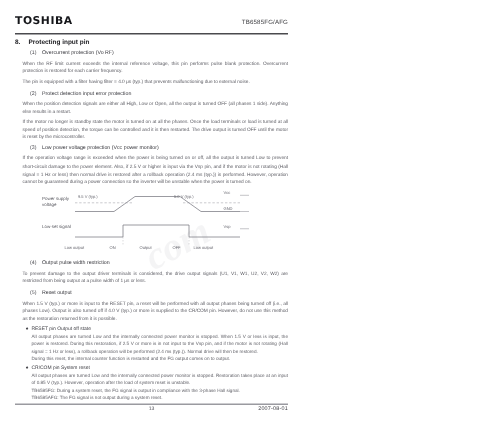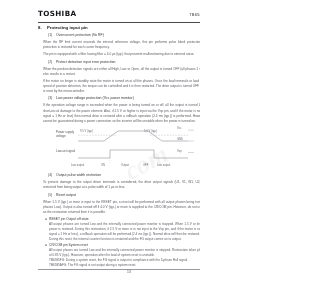--- a/index.html
+++ b/index.html
@@ -8,21 +8,20 @@
     width: 200px; height: 283px;
     background: #ffffff;
     font-family: "Liberation Sans", sans-serif;
     overflow: hidden;
   }
   .page {
     position: relative;
     width: 200px; height: 283px;
     background: #fff;
     padding: 0;
-    margin-left: 28px;
   }
 
   
   .header {
     position: absolute;
     top: 9px; left: 10px; right: 8px;
     height: 13px;
   }
   .logo {
     position: absolute;

